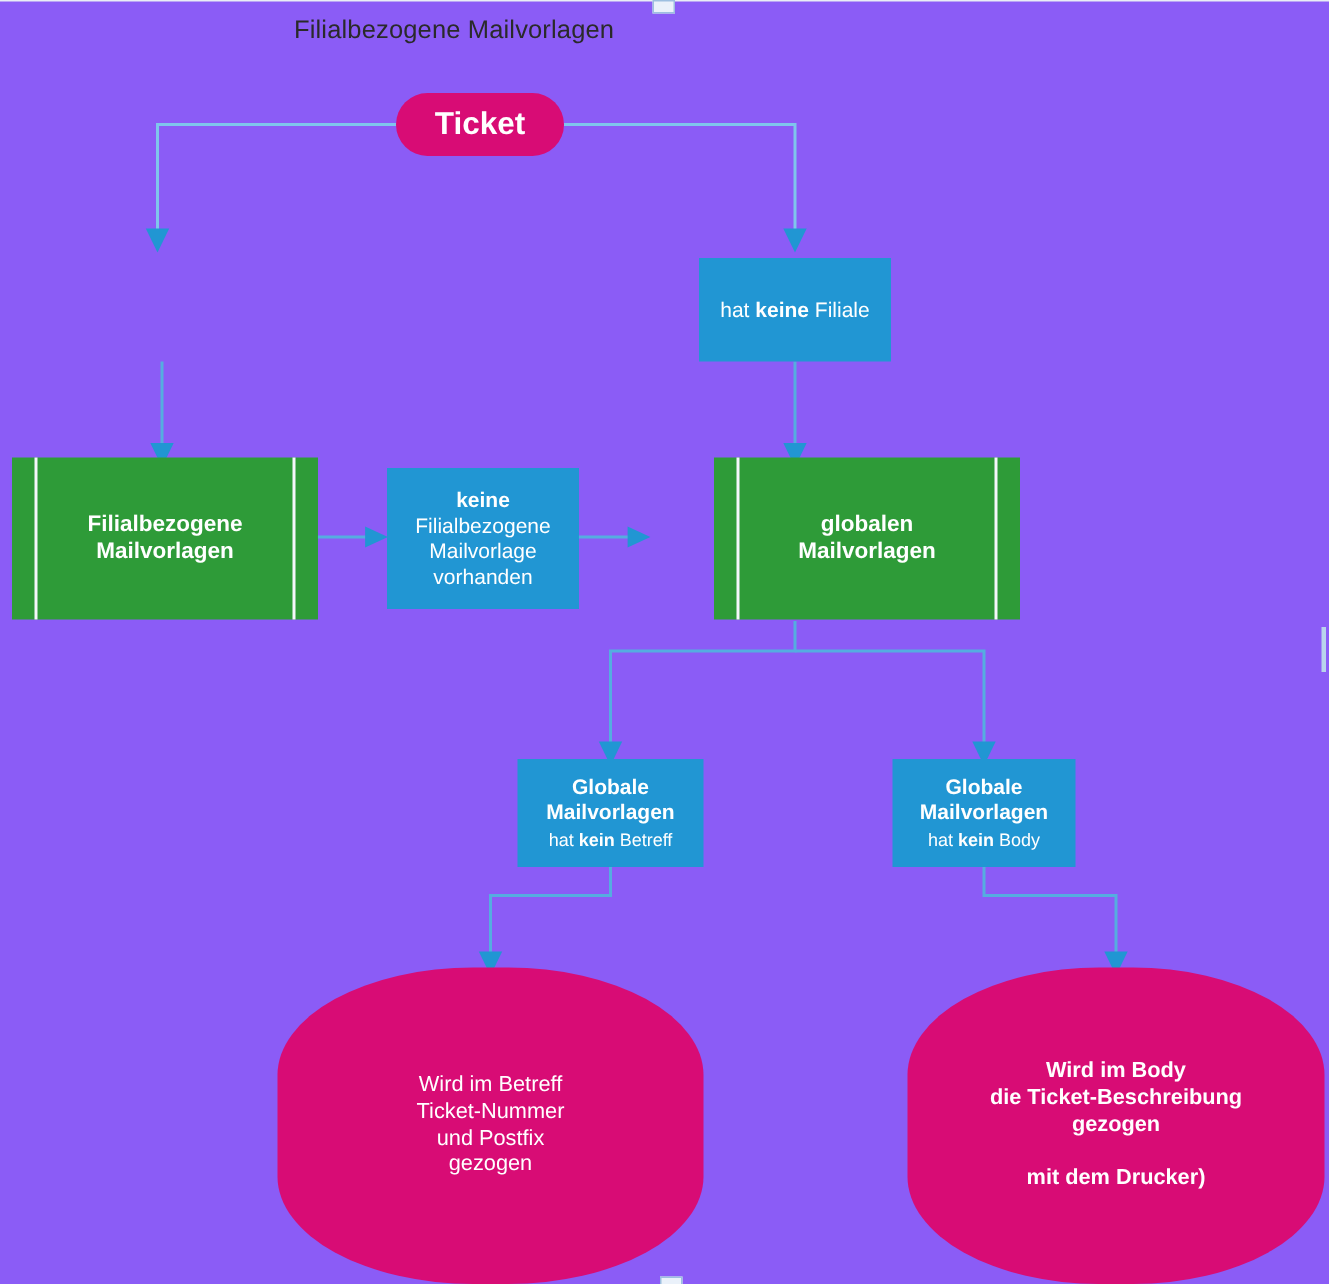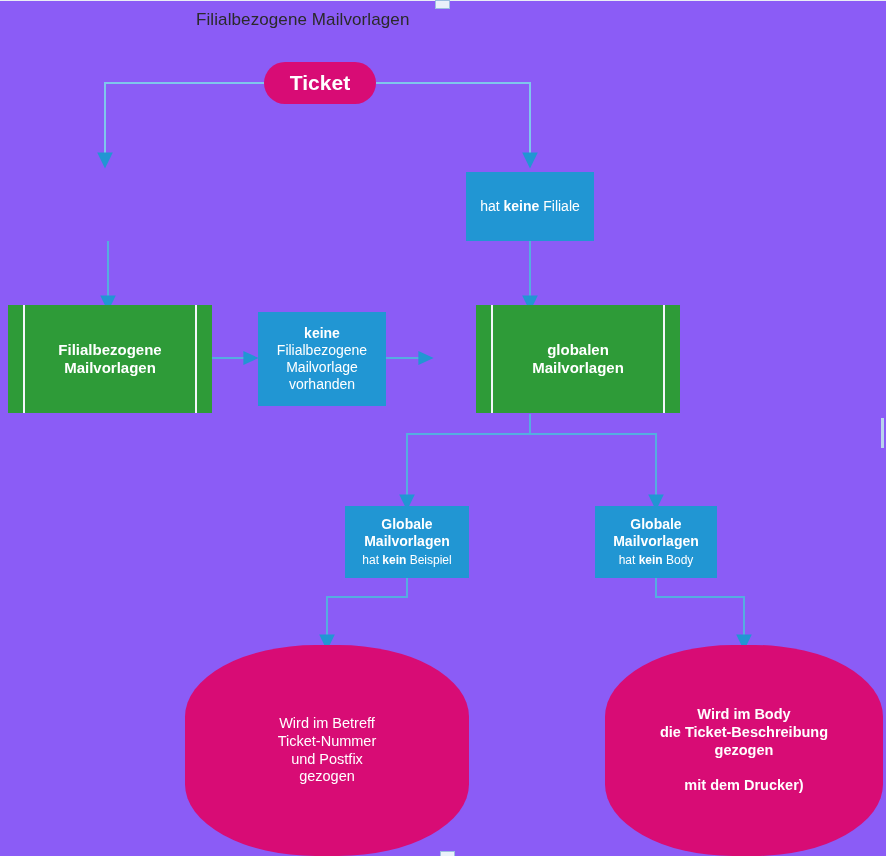--- a/index.html
+++ b/index.html
@@ -174,21 +174,21 @@
     <span class="lbl">
       <span>globalen</span><br>
       <span>Mailvorlagen</span>
     </span>
   </div>
 
   <div class="node node-blue" style="left:345px; top:506px; width:124px; height:72px; font-size:14px;">
     <span class="lbl">
       <span class="t-bold">Globale</span><br>
       <span class="t-bold">Mailvorlagen</span><br>
-      <span class="small t-reg">hat </span><span class="small t-bold">kein</span><span class="small t-reg"> Beispiel</span>
+      <span class="small t-reg">hat </span><span class="small t-bold">kein</span><span class="small t-reg"> Betreff</span>
     </span>
   </div>
 
   <div class="node node-blue" style="left:595px; top:506px; width:122px; height:72px; font-size:14px;">
     <span class="lbl">
       <span class="t-bold">Globale</span><br>
       <span class="t-bold">Mailvorlagen</span><br>
       <span class="small t-reg">hat </span><span class="small t-bold">kein</span><span class="small t-reg"> Body</span>
     </span>
   </div>

